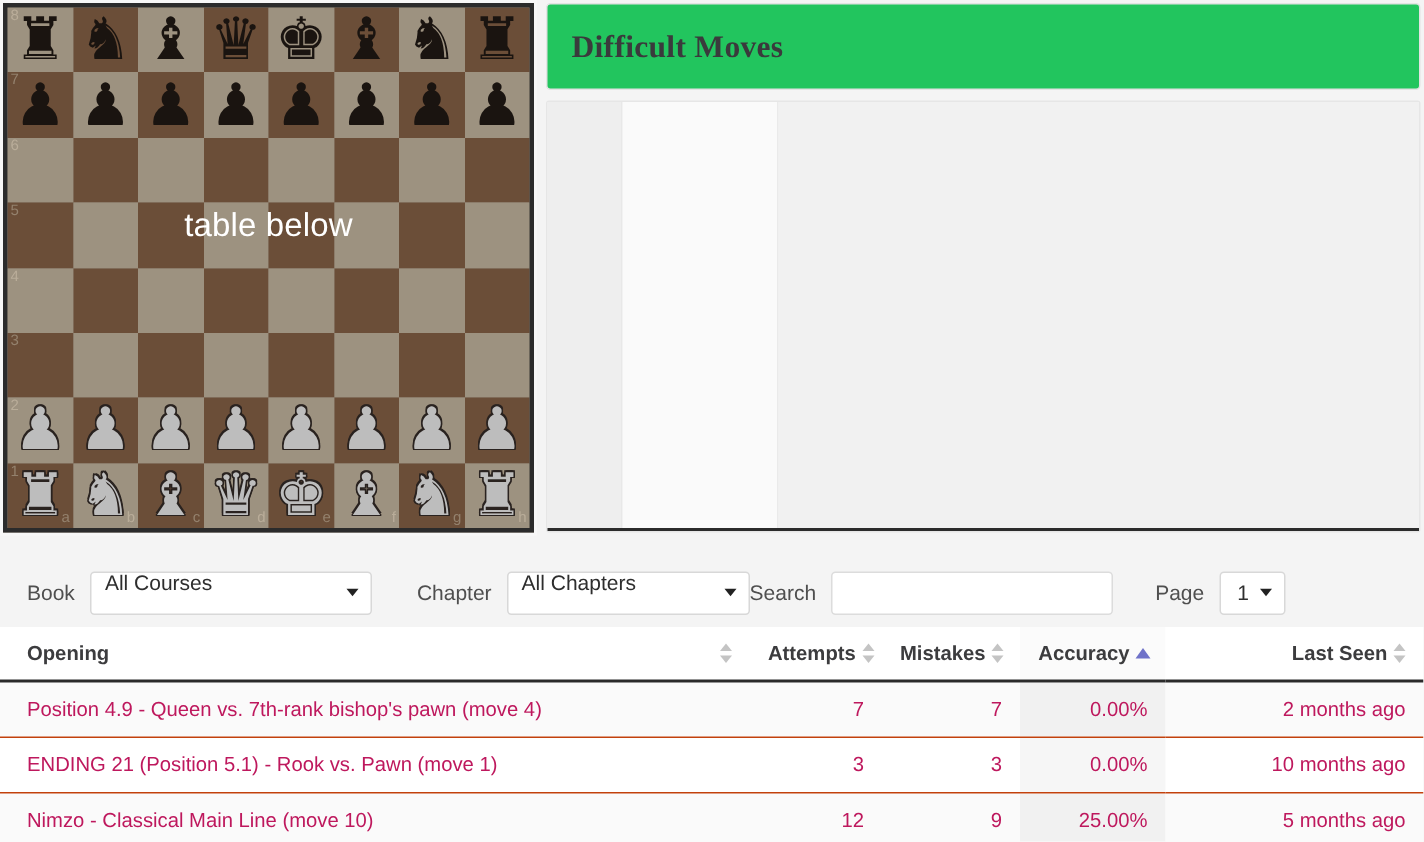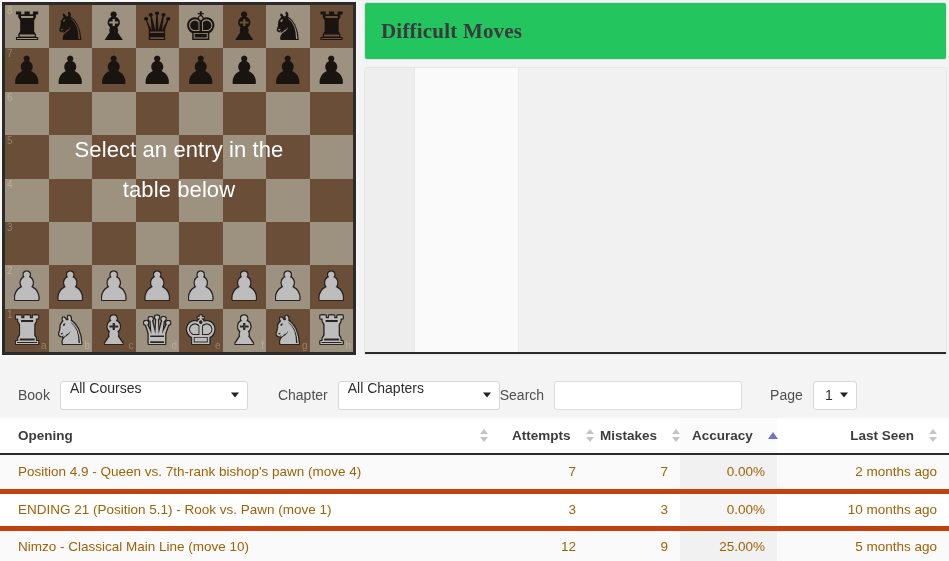--- a/index.html
+++ b/index.html
@@ -208,39 +208,39 @@
     font-weight: bold;
     color: #3c3c3e;
     background: #fff;
     border-bottom: 2px solid #2b2b2b;
     height: 36px;
     padding: 0 12px;
     vertical-align: middle;
   }
   table.dt th.c-open { text-align: left; padding-left: 18px; }
   table.dt th.num { text-align: right; }
-  table.dt th .lblwrap { display: inline-flex; align-items: center; gap: 15px; }
+  table.dt th .lblwrap { display: inline-flex; align-items: center; gap: 4px; }
 
   .sorticon { display: inline-block; width: 8px; position: relative; height: 13px; }
   .sorticon i {
     position: absolute; left: 0; width: 0; height: 0;
     border-left: 4px solid transparent;
     border-right: 4px solid transparent;
   }
   .sorticon i.up   { top: 0;  border-bottom: 5px solid #c4c4c4; }
   .sorticon i.down { bottom: 0; border-top: 5px solid #c4c4c4; }
   .sorticon.asc i.up   { border-bottom-color: #6f72c9; }
   .sorticon.asc i.up   { top: 3px; border-left-width: 5px; border-right-width: 5px; border-bottom-width: 7px; }
 
   table.dt td {
     font-size: 13.5px;
-    color: #a16207;
+    color: #be185d;
     height: 37px;
     padding: 0 12px;
-    border-bottom: 5px solid #c2410c;
+    border-bottom: 1px solid #c2410c;
     vertical-align: middle;
     white-space: nowrap;
     overflow: hidden;
     text-overflow: ellipsis;
     margin-top: 16px;
   }
   table.dt td.c-open { text-align: left; padding-left: 18px; }
   table.dt td.num { text-align: right; }
   table.dt tbody tr:nth-child(odd)  { background: #fafafa; }
   table.dt tbody tr:nth-child(even) { background: #ffffff; }
@@ -405,21 +405,20 @@
           <div class="sq dark">
             <span class="file">g</span>
             <span class="piece white">♞</span>
           </div>
           <div class="sq light">
             <span class="file">h</span>
             <span class="piece white">♜</span>
           </div>
         </div>
       <div class="board-overlay">
-        <div>Select an entry in the</div>
         <div>table below</div>
       </div>
     </div>
 
     <div class="right-col">
       <div class="card-title">
         <h2>Difficult Moves</h2>
       </div>
 
       <div class="moves-table">

